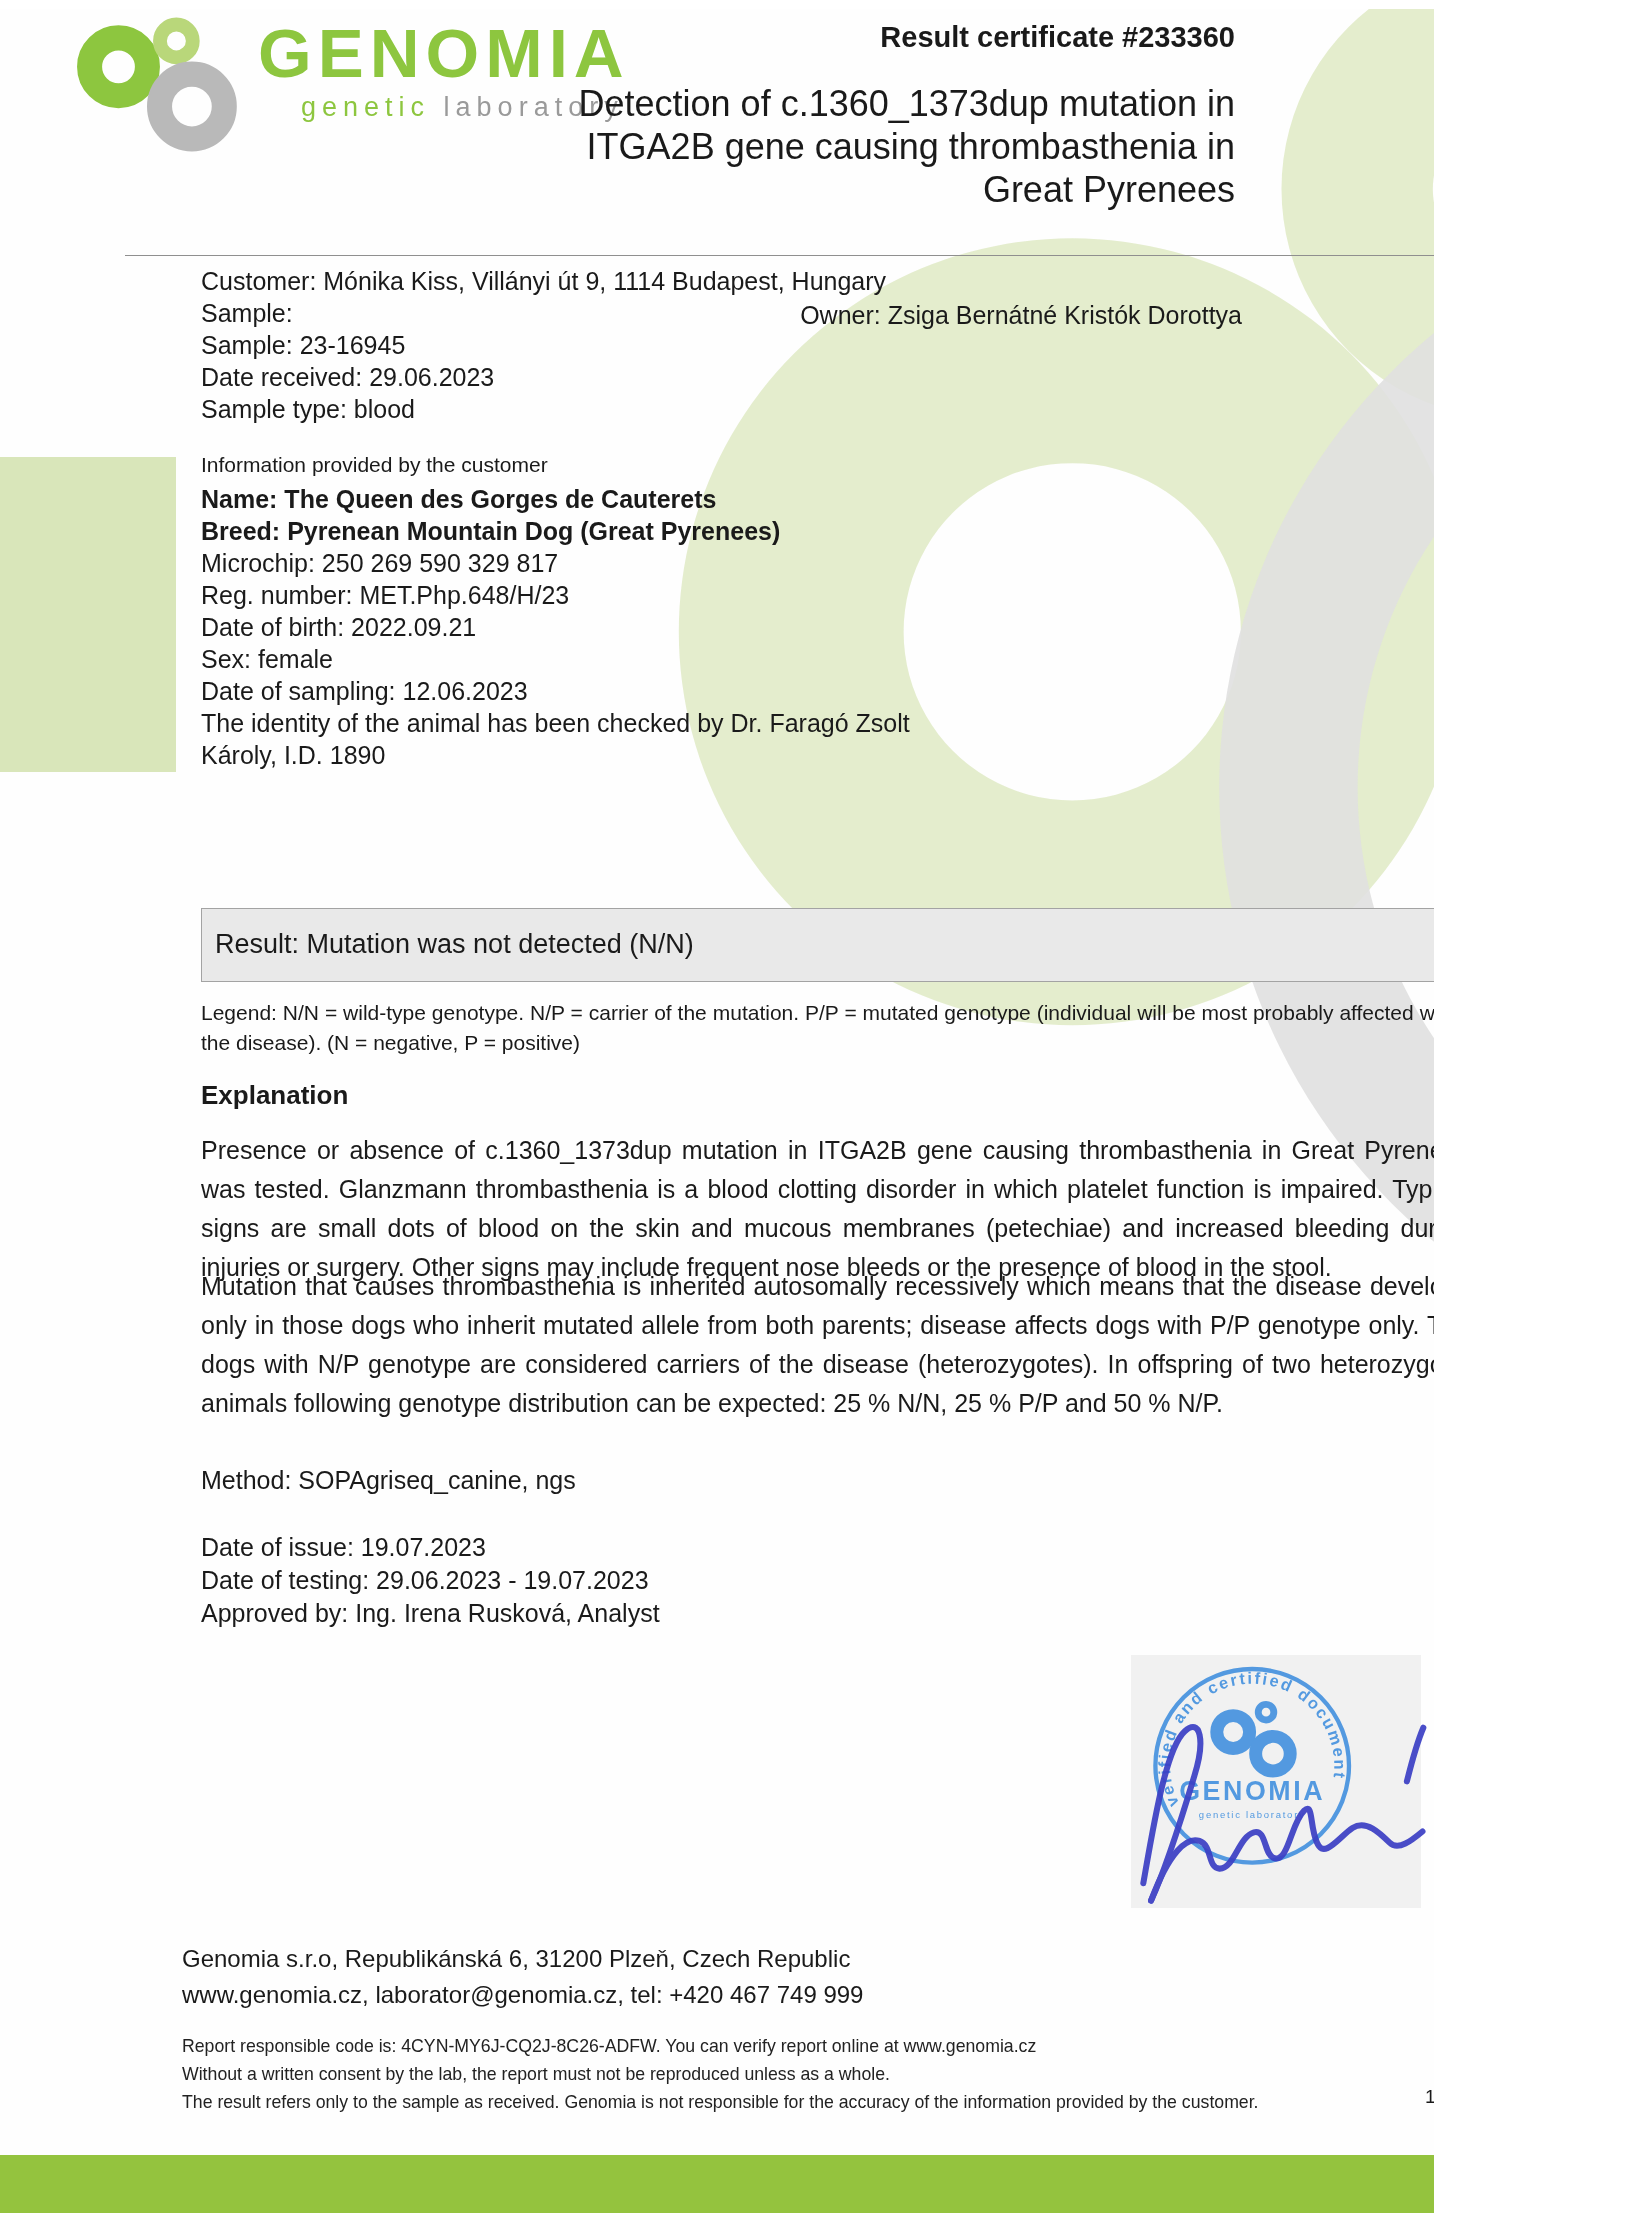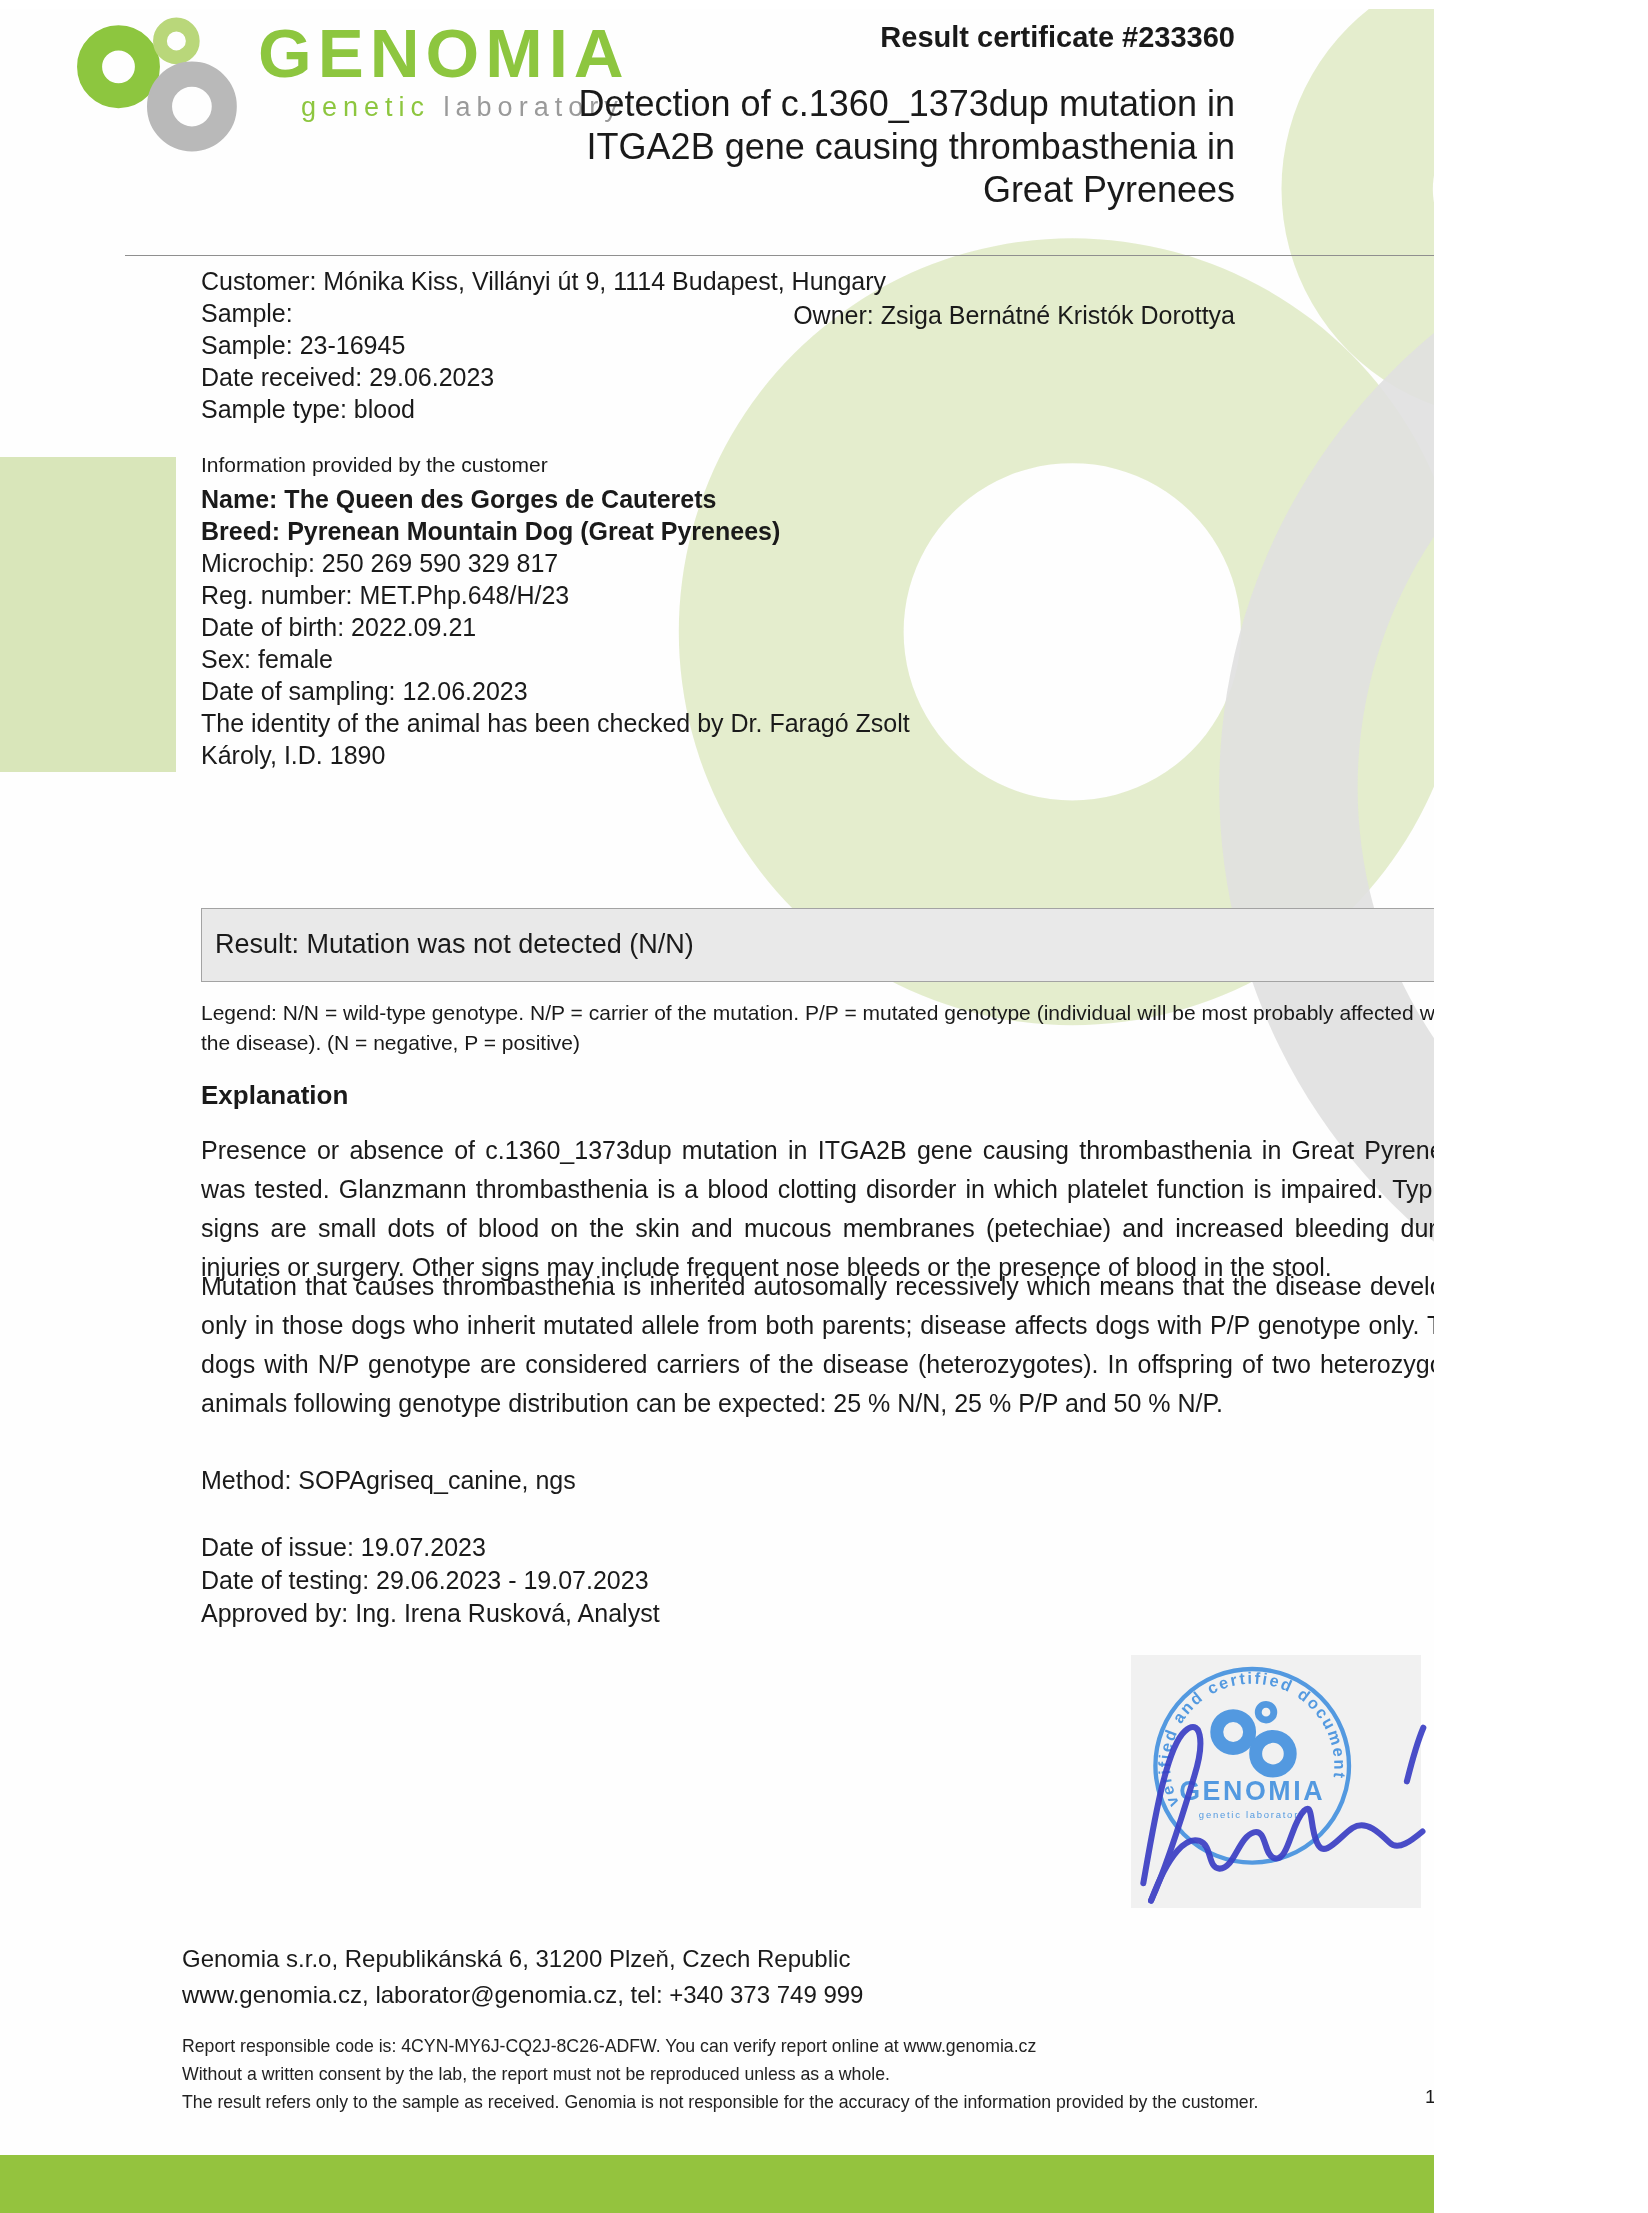--- a/index.html
+++ b/index.html
@@ -15,21 +15,21 @@
   .brand-text{left:258px;top:5.2px;font-size:69px;font-weight:bold;letter-spacing:6px;color:#8dc63f;}
   .brand-tag{left:301px;top:83px;font-size:27px;letter-spacing:6px;}
   .brand-tag .g{color:#8dc63f;}
   .brand-tag .l{color:#9a9a9a;}
   .cert-no{right:199px;top:12px;font-size:29px;font-weight:bold;text-align:right;}
   .doc-title{right:199px;top:73px;width:657px;text-align:right;font-size:36px;line-height:43px;}
   .divider{left:125px;top:246px;width:1327px;height:0;border-top:1.7px solid #8f8f8f;}
   
   .cust{left:201px;top:256px;font-size:25px;line-height:32px;}
   .lbl{font-weight:normal;}
-  .owner-line{right:199px;top:292px;font-size:25px;}
+  .owner-line{right:192px;top:292px;font-size:25px;}
   
   .left-rect{left:0;top:448px;width:176px;height:315px;background:#d9e6ba;}
   .info-head{left:201px;top:444px;font-size:21px;}
   .animal{left:201px;top:474px;font-size:25px;line-height:32px;}
   .animal .b{font-weight:bold;}
   
   .result-box{left:201px;top:899px;width:1269px;height:74px;background:#e9e9e9;
     border:1.7px solid #a3a3a3;box-sizing:border-box;}
   .result-text{left:215px;top:920px;font-size:27px;}
   .legend{left:201px;top:989px;width:1256px;font-size:21px;line-height:30px;text-align:justify;}
@@ -146,21 +146,21 @@
 
     <g fill="none" stroke="#3b3fc4" stroke-width="7" stroke-linecap="round" stroke-linejoin="round" opacity="0.92">
       <path d="M1322,2168 C1334,2100 1348,2012 1370,1992 C1388,1976 1394,2002 1381,2044 C1363,2104 1343,2162 1331,2188"></path>
       <path d="M1331,2188 C1352,2132 1372,2114 1387,2119 C1402,2124 1396,2150 1410,2151 C1427,2152 1432,2114 1450,2109 C1465,2105 1461,2136 1474,2139 C1490,2143 1493,2098 1508,2084 C1519,2074 1514,2101 1523,2121 C1531,2141 1549,2114 1564,2104 C1580,2094 1596,2110 1607,2121 C1617,2131 1633,2118 1645,2108"></path>
       <path d="M1627,2050 C1634,2022 1640,2002 1646,1988"></path>
     </g>
   </svg>
 
   <div class="abs address">
     <div>Genomia s.r.o, Republikánská 6, 31200 Plzeň, Czech Republic</div>
-    <div>www.genomia.cz, laborator@genomia.cz, tel: +340 373 749 999</div>
+    <div>www.genomia.cz, laborator@genomia.cz, tel: +420 467 749 999</div>
   </div>
   <div class="abs smallprint">
     <div>Report responsible code is: 4CYN-MY6J-CQ2J-8C26-ADFW. You can verify report online at www.genomia.cz</div>
     <div>Without a written consent by the lab, the report must not be reproduced unless as a whole.</div>
     <div>The result refers only to the sample as received. Genomia is not responsible for the accuracy of the information provided by the customer.</div>
   </div>
   <div class="abs page-num">1 / 1</div>
 
   <div class="abs bottom-bar"></div>
 

